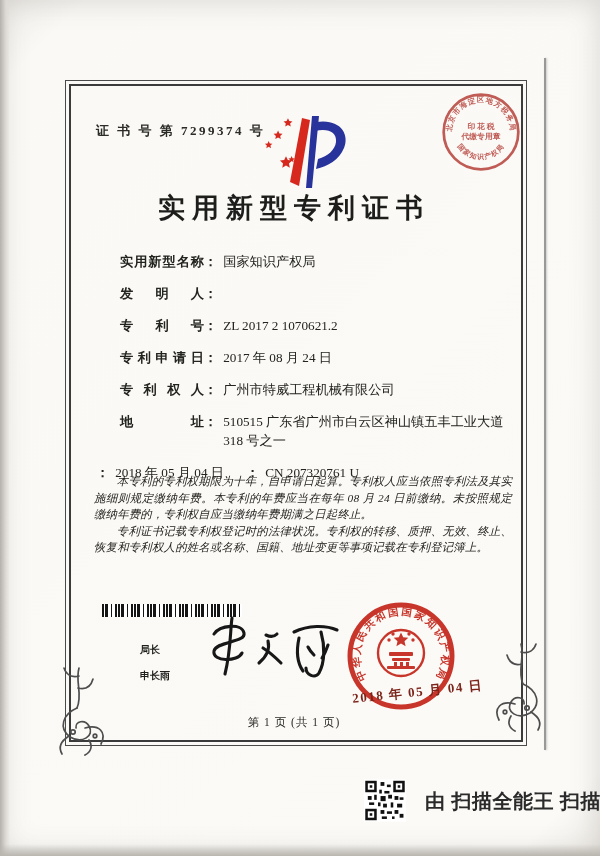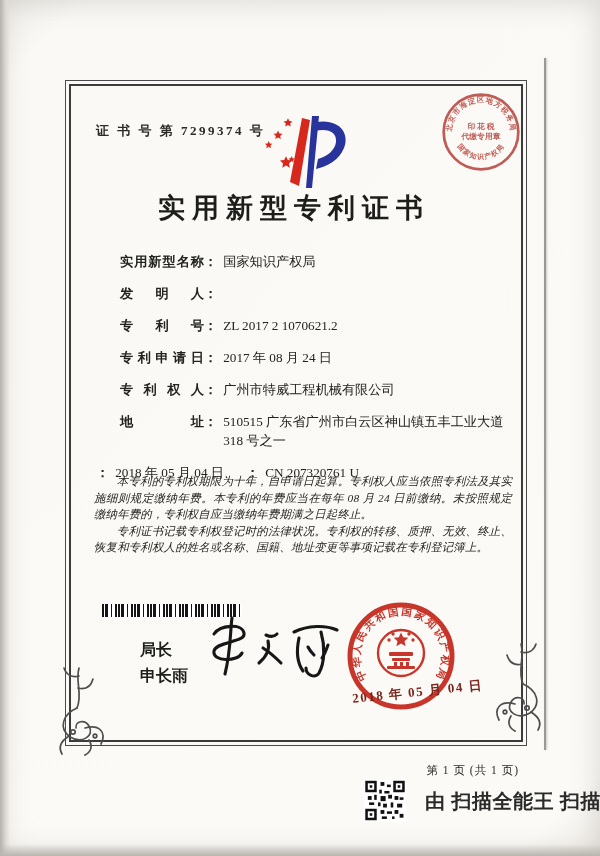--- a/index.html
+++ b/index.html
@@ -40,31 +40,31 @@
   .grant-pair{display:flex;}
   .grant-pair.second{margin-left:22px;}
   .paras{position:absolute;left:94px;top:473px;width:418px;
     font-size:11.4px;line-height:16.6px;letter-spacing:.2px;color:#26241f;
     font-style:italic;text-align:justify;}
   .paras p{margin:0;text-indent:2em;}
   .barcode{position:absolute;left:102px;top:604px;width:140px;height:13px;
     background:repeating-linear-gradient(90deg,
       #151515 0 2px,#fff 2px 3px,#151515 3px 6px,#fff 6px 9px,
       #151515 9px 10px,#fff 10px 13px,#151515 13px 15px,#fff 15px 16px);}
-  .director{position:absolute;left:140px;top:637px;font-size:16px;font-weight:bold;
+  .director{position:absolute;left:140px;top:637px;font-size:10px;font-weight:bold;
     line-height:26px;color:#1e1e1c;}
   .sig{position:absolute;left:196px;top:610px;width:152px;height:74px;}
   .office-seal{position:absolute;left:345px;top:600px;width:112px;height:112px;opacity:.93;}
   .seal-date{position:absolute;left:352px;top:683px;font-size:13px;font-weight:bold;
     color:#7c241a;letter-spacing:1.5px;transform:rotate(-6deg);white-space:nowrap;}
   .flourish{position:absolute;width:64px;height:90px;}
   .flourish.bl{left:49px;top:666px;}
   .flourish.br{left:487px;top:642px;transform:scaleX(-1);}
-  .page-num{position:absolute;left:69px;top:715px;width:450px;text-align:right;
-    font-size:11.5px;letter-spacing:1px;color:#2a2a27;margin-top:48px;}
+  .page-num{position:absolute;left:69px;top:715px;width:450px;text-align:center;
+    font-size:11.5px;letter-spacing:1px;color:#2a2a27;}
   .qr{position:absolute;left:364px;top:779px;width:42px;height:43px;}
   .scan-note{position:absolute;left:419px;top:788px;font-size:20px;font-weight:600;
     font-family:"Liberation Sans","DejaVu Sans",sans-serif;
     letter-spacing:.5px;color:#2a2a2a;white-space:nowrap;margin-left:6px;}
   svg{display:block;}
 </style>
 </head>
 <body>
 
 <div class="paper">

